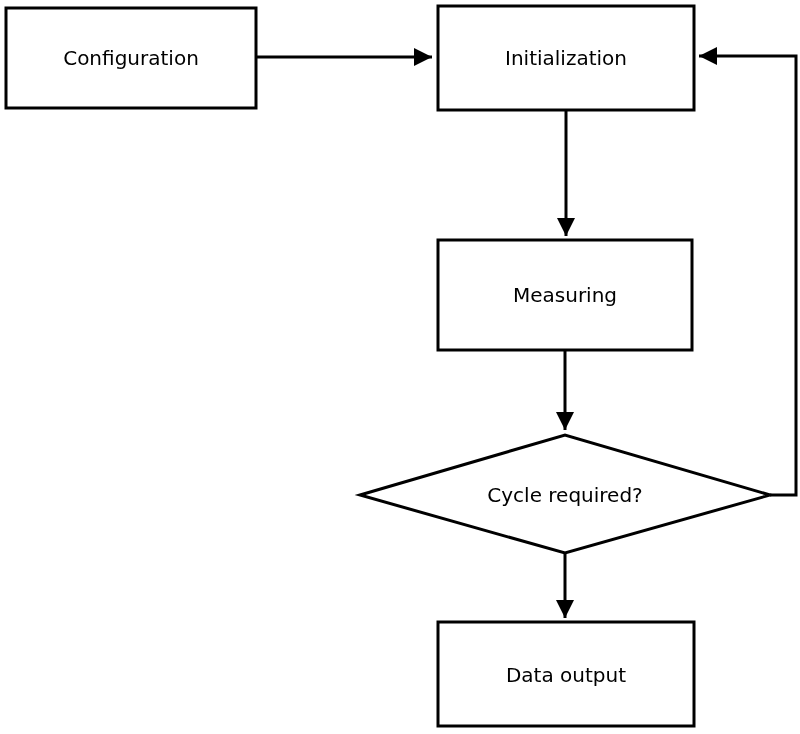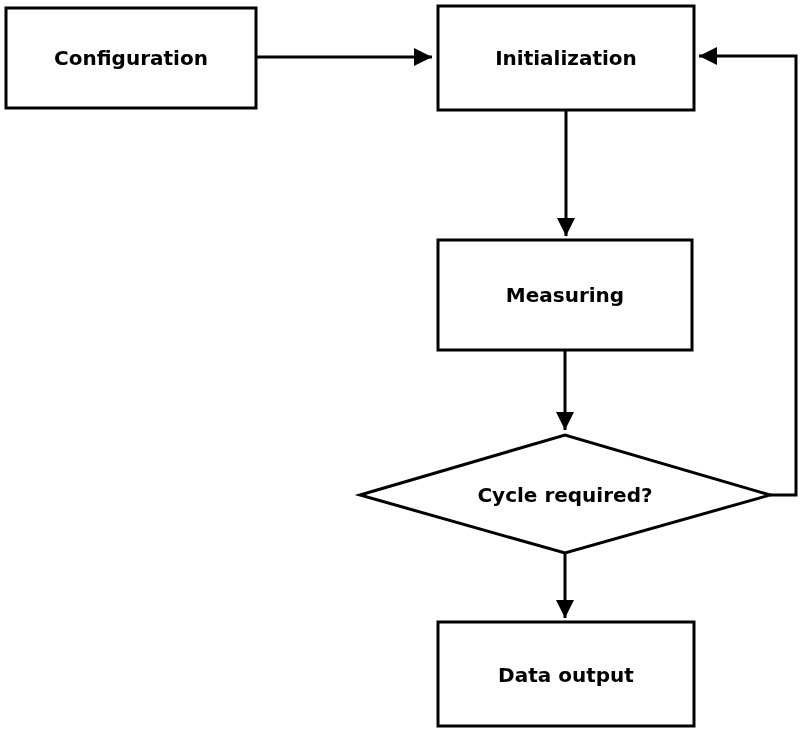--- a/index.html
+++ b/index.html
@@ -6,21 +6,20 @@
     margin: 0;
     padding: 0;
     background: #ffffff;
   }
   .canvas {
     position: relative;
     width: 800px;
     height: 734px;
     background: #ffffff;
     overflow: hidden;
-    font-weight: bold;
   }
   svg {
     display: block;
   }
   .node-shape {
     fill: #ffffff;
     stroke: #000000;
     stroke-width: 3;
   }
   .edge {

